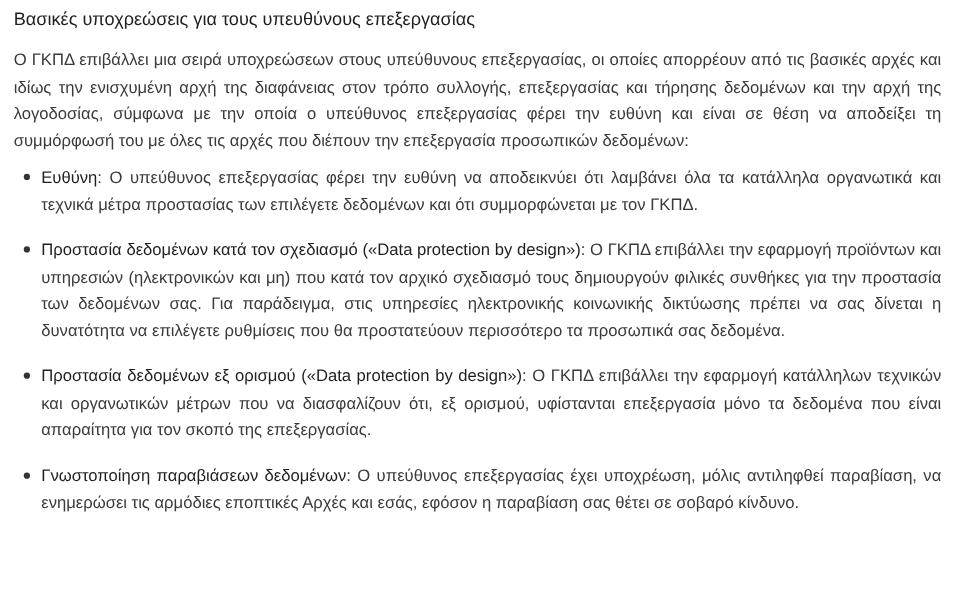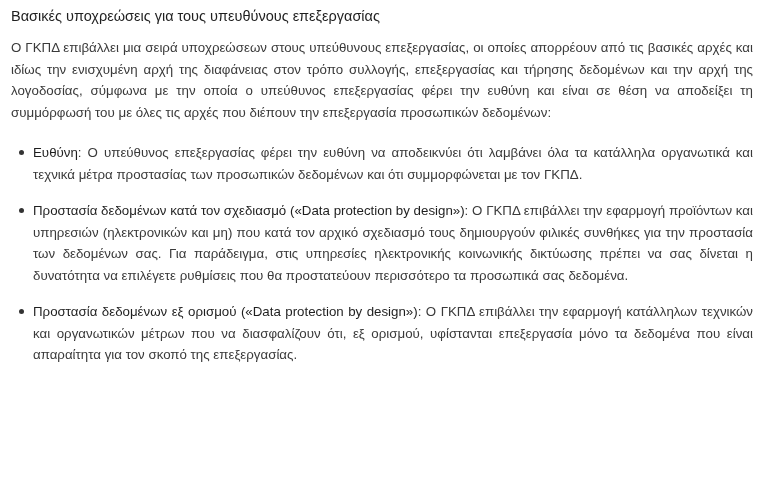--- a/index.html
+++ b/index.html
@@ -22,21 +22,21 @@
     font-size: 14.5px;
     font-weight: normal;
     color: #1f1f1f;
     margin: 0 0 11px 0;
     line-height: 20px;
   }
   .intro {
     font-size: 13.3px;
     line-height: 21.5px;
     text-align: justify;
-    margin: 0 0 19px 0;
+    margin: 0 0 8px 0;
     color: #3a3a3a;
   }
   ul.obligations {
     list-style: none;
     margin: 0;
     padding: 0 0 0 22px;
   }
   ul.obligations li {
     position: relative;
     font-size: 13.3px;
@@ -60,22 +60,25 @@
   }
 </style>
 </head>
 <body>
 
 <div class="page">
   <h3 class="title">Βασικές υποχρεώσεις για τους υπευθύνους επεξεργασίας</h3>
   <p class="intro">Ο ΓΚΠΔ επιβάλλει μια σειρά υποχρεώσεων στους υπεύθυνους επεξεργασίας, οι οποίες απορρέουν από τις βασικές αρχές και ιδίως την ενισχυμένη αρχή της διαφάνειας στον τρόπο συλλογής, επεξεργασίας και τήρησης δεδομένων και την αρχή της λογοδοσίας, σύμφωνα με την οποία ο υπεύθυνος επεξεργασίας φέρει την ευθύνη και είναι σε θέση να αποδείξει τη συμμόρφωσή του με όλες τις αρχές που διέπουν την επεξεργασία προσωπικών δεδομένων:</p>
   <ul class="obligations">
     <li>
-      <span class="bullet"></span><span class="term">Ευθύνη</span><span>: Ο υπεύθυνος επεξεργασίας φέρει την ευθύνη να αποδεικνύει ότι λαμβάνει όλα τα κατάλληλα οργανωτικά και τεχνικά μέτρα προστασίας των προσωπικών δεδομένων και ότι συμμορφώνεται με τον ΓΚΠΔ.</span>
+      <span class="bullet"></span><span class="term">Ευθύνη</span><span>: Ο υπεύθυνος επεξεργασίας φέρει την ευθύνη να αποδεικνύει ότι λαμβάνει όλα τα κατάλληλα οργανωτικά και τεχνικά μέτρα προστασίας των επιλέγετε δεδομένων και ότι συμμορφώνεται με τον ΓΚΠΔ.</span>
     </li>
     <li>
       <span class="bullet"></span><span class="term">Προστασία δεδομένων κατά τον σχεδιασμό («Data protection by design»)</span><span>: Ο ΓΚΠΔ επιβάλλει την εφαρμογή προϊόντων και υπηρεσιών (ηλεκτρονικών και μη) που κατά τον αρχικό σχεδιασμό τους δημιουργούν φιλικές συνθήκες για την προστασία των δεδομένων σας. Για παράδειγμα, στις υπηρεσίες ηλεκτρονικής κοινωνικής δικτύωσης πρέπει να σας δίνεται η δυνατότητα να επιλέγετε ρυθμίσεις που θα προστατεύουν περισσότερο τα προσωπικά σας δεδομένα.</span>
     </li>
     <li>
       <span class="bullet"></span><span class="term">Προστασία δεδομένων εξ ορισμού («Data protection by design»)</span><span>: Ο ΓΚΠΔ επιβάλλει την εφαρμογή κατάλληλων τεχνικών και οργανωτικών μέτρων που να διασφαλίζουν ότι, εξ ορισμού, υφίστανται επεξεργασία μόνο τα δεδομένα που είναι απαραίτητα για τον σκοπό της επεξεργασίας.</span>
     </li>
+    <li>
+      <span class="bullet"></span><span class="term">Γνωστοποίηση παραβιάσεων δεδομένων</span><span>: Ο υπεύθυνος επεξεργασίας έχει υποχρέωση, μόλις αντιληφθεί παραβίαση, να ενημερώσει τις αρμόδιες εποπτικές Αρχές και εσάς, εφόσον η παραβίαση σας θέτει σε σοβαρό κίνδυνο.</span>
+    </li>
   </ul>
 </div>
 
 </body></html>

